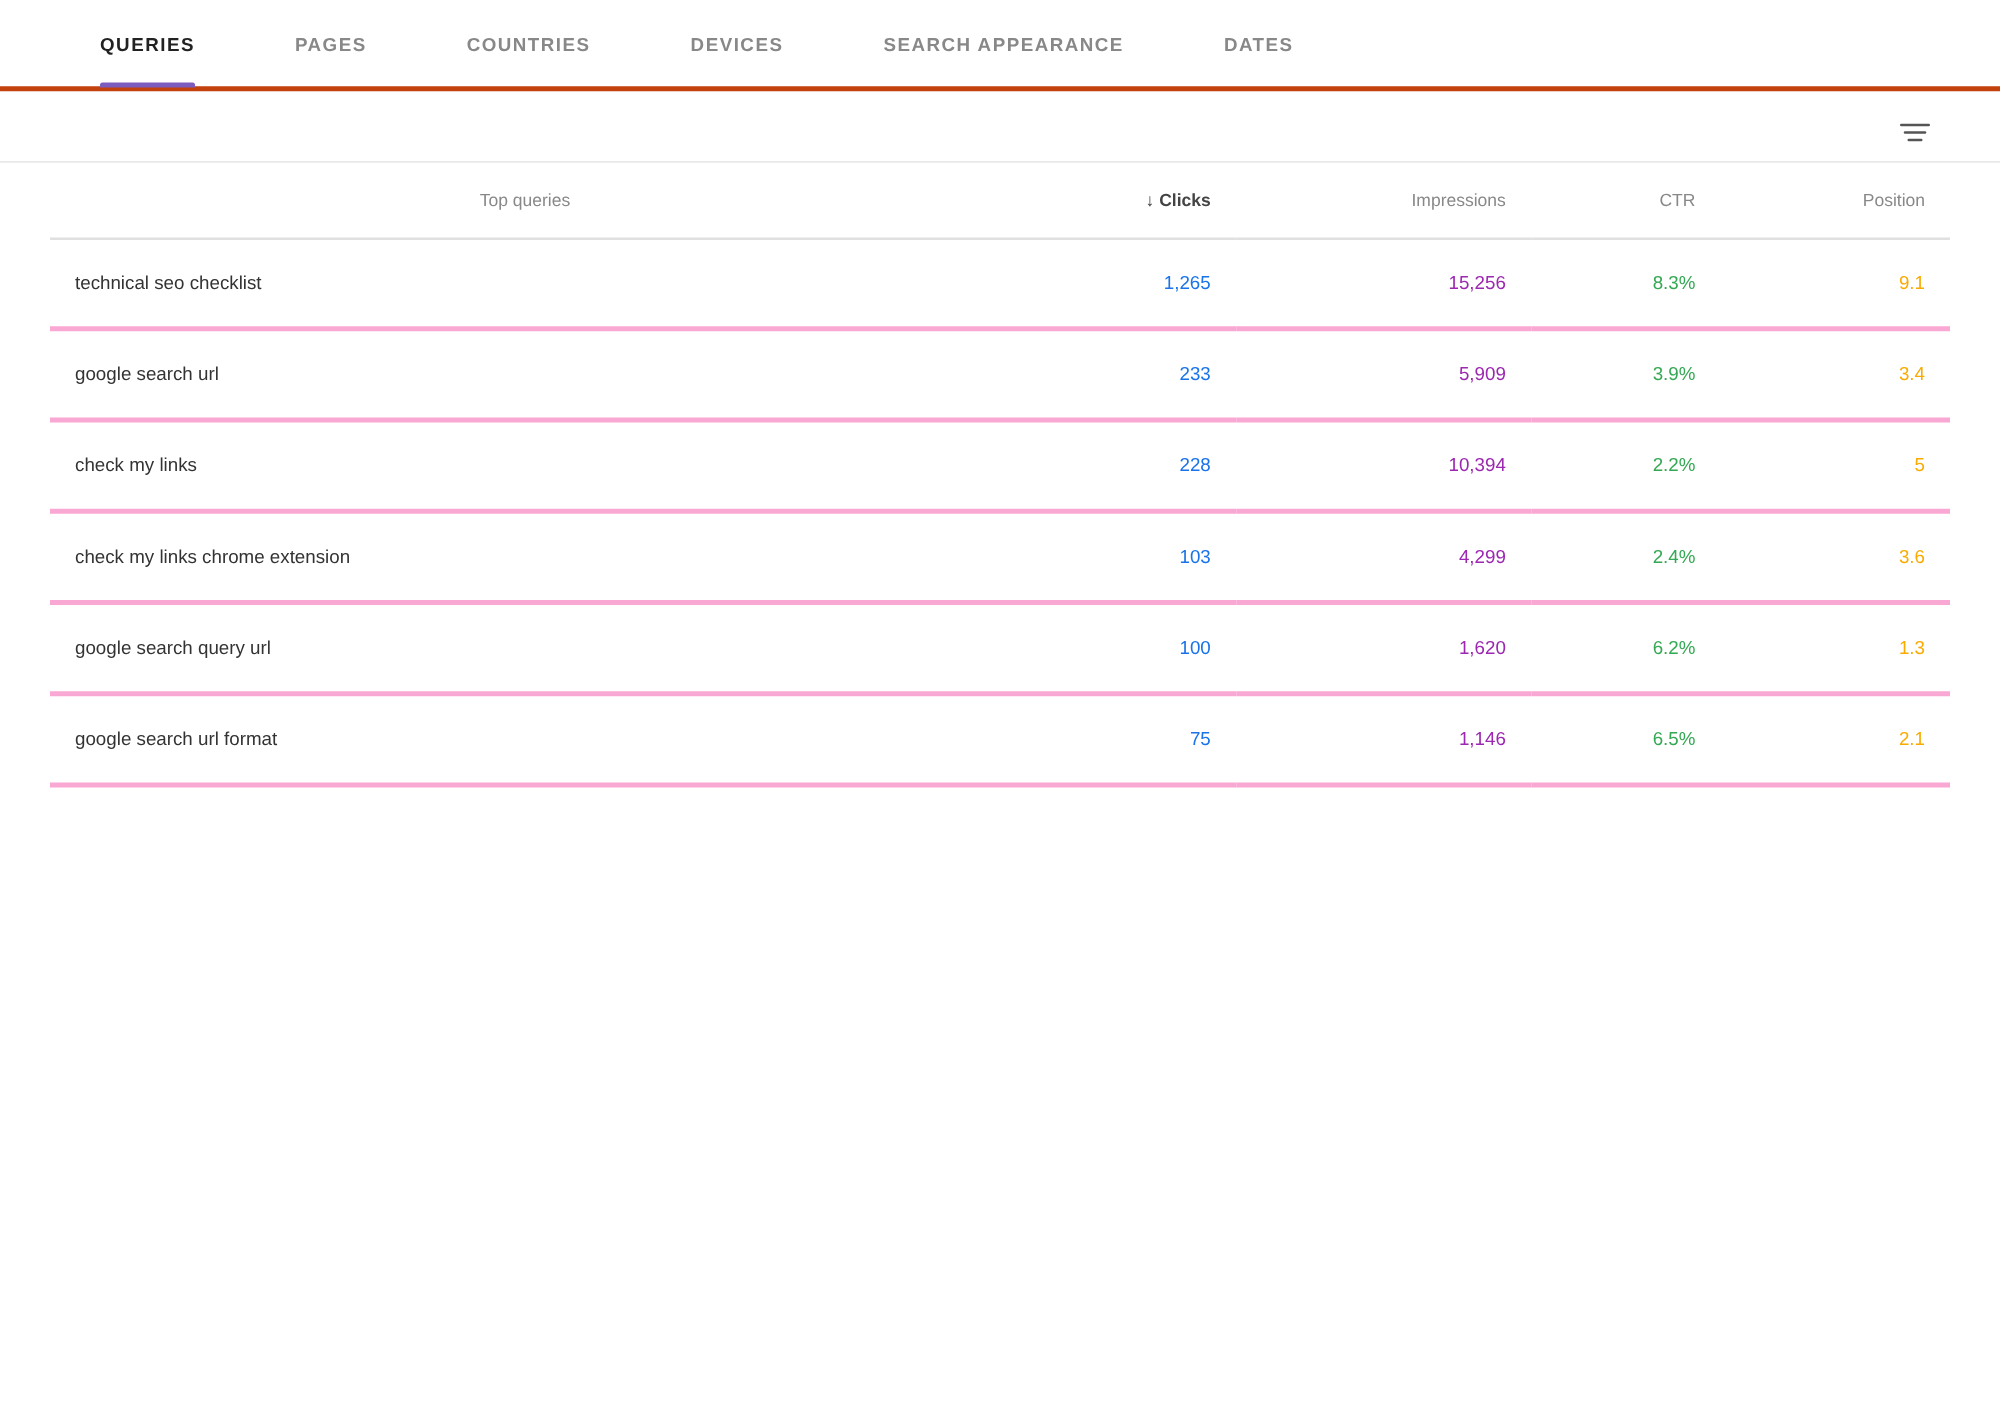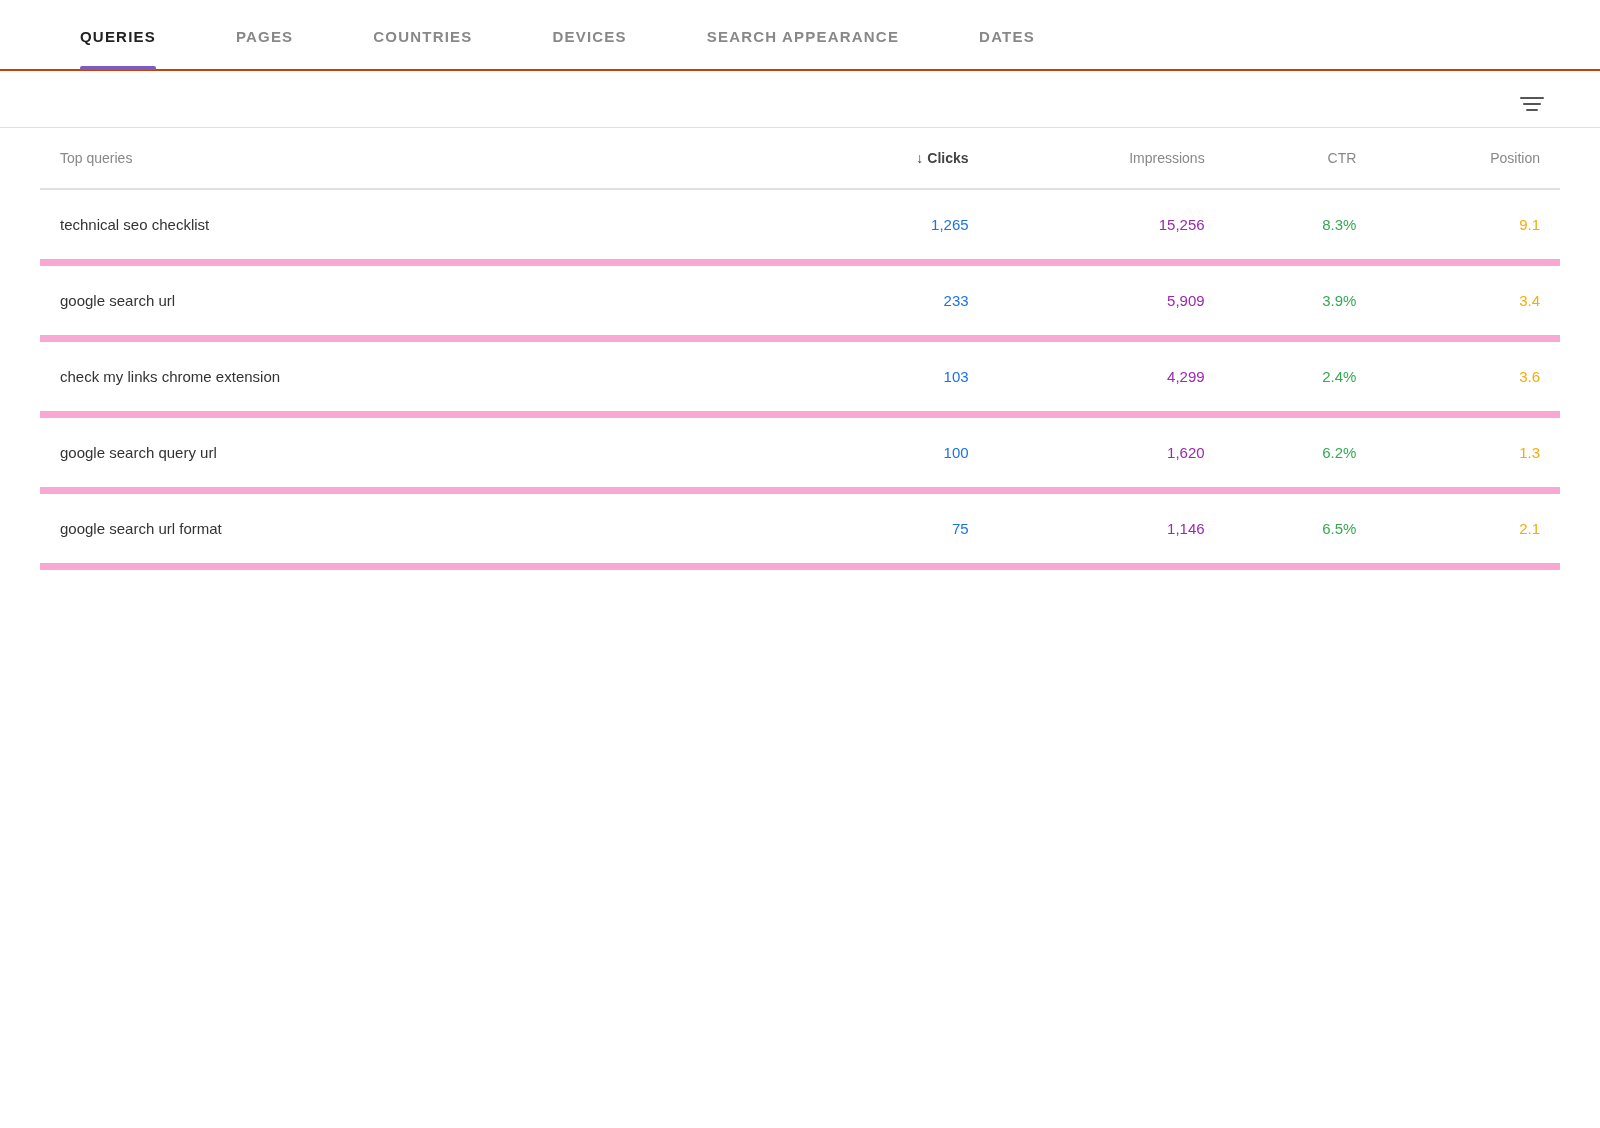--- a/index.html
+++ b/index.html
@@ -12,21 +12,21 @@
       font-family: Arial, sans-serif;
       background: #fff;
       color: #333;
       width: 1600px;
       min-height: 1128px;
     }
 
     .tabs-container {
       display: flex;
       align-items: center;
-      border-bottom: 2px solid #c2410c;
+      border-bottom: 4px solid #c2410c;
       padding: 0 40px;
       position: relative;
     }
 
     .tab {
       padding: 28px 40px 24px;
       font-size: 15px;
       font-weight: 700;
       letter-spacing: 0.08em;
       color: #888;
@@ -90,38 +90,38 @@
 
     thead th {
       padding: 22px 20px;
       font-size: 14px;
       font-weight: 400;
       color: #888;
       text-align: right;
     }
 
     thead th.col-query {
-      text-align: left;
+      text-align: center;
       width: 50%;
     }
 
     thead th.col-clicks {
       color: #444;
       font-weight: 700;
     }
 
     .sort-arrow {
       display: inline-block;
       margin-right: 4px;
       font-size: 14px;
       color: #444;
     }
 
     tbody tr {
-      border-bottom: 7px solid #f9a8d4;
+      border-bottom: 4px solid #f9a8d4;
     }
 
     tbody td {
       padding: 26px 20px;
       font-size: 15px;
       color: #333;
       text-align: right;
     }
 
     tbody td.col-query {
@@ -191,20 +191,27 @@
           <td class="col-position">9.1</td>
         </tr>
         <tr>
           <td class="col-query">google search url</td>
           <td class="col-clicks">233</td>
           <td class="col-impressions">5,909</td>
           <td class="col-ctr">3.9%</td>
           <td class="col-position">3.4</td>
         </tr>
         <tr>
+          <td class="col-query">check my links</td>
+          <td class="col-clicks">228</td>
+          <td class="col-impressions">10,394</td>
+          <td class="col-ctr">2.2%</td>
+          <td class="col-position">5</td>
+        </tr>
+        <tr>
           <td class="col-query">check my links chrome extension</td>
           <td class="col-clicks">103</td>
           <td class="col-impressions">4,299</td>
           <td class="col-ctr">2.4%</td>
           <td class="col-position">3.6</td>
         </tr>
         <tr>
           <td class="col-query">google search query url</td>
           <td class="col-clicks">100</td>
           <td class="col-impressions">1,620</td>

